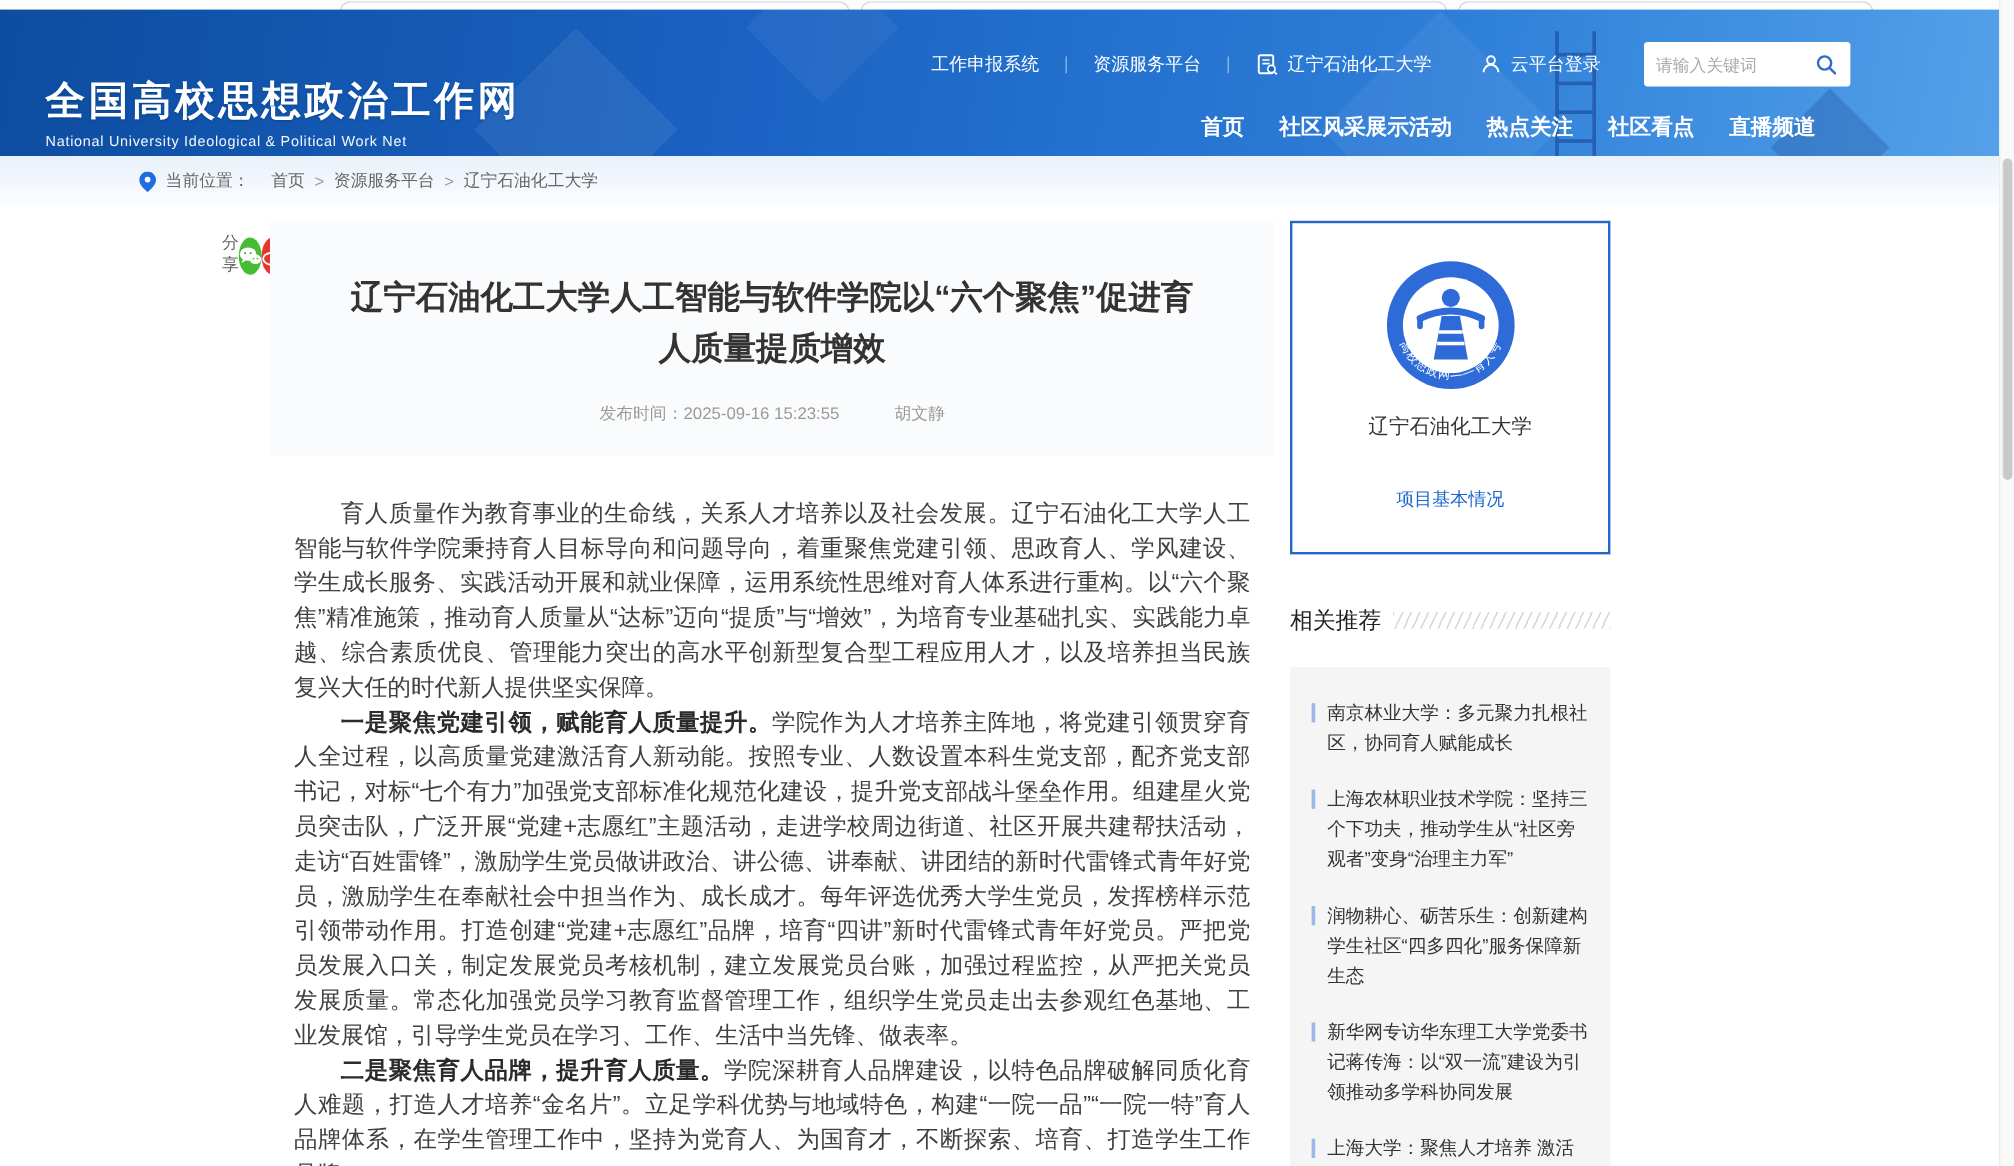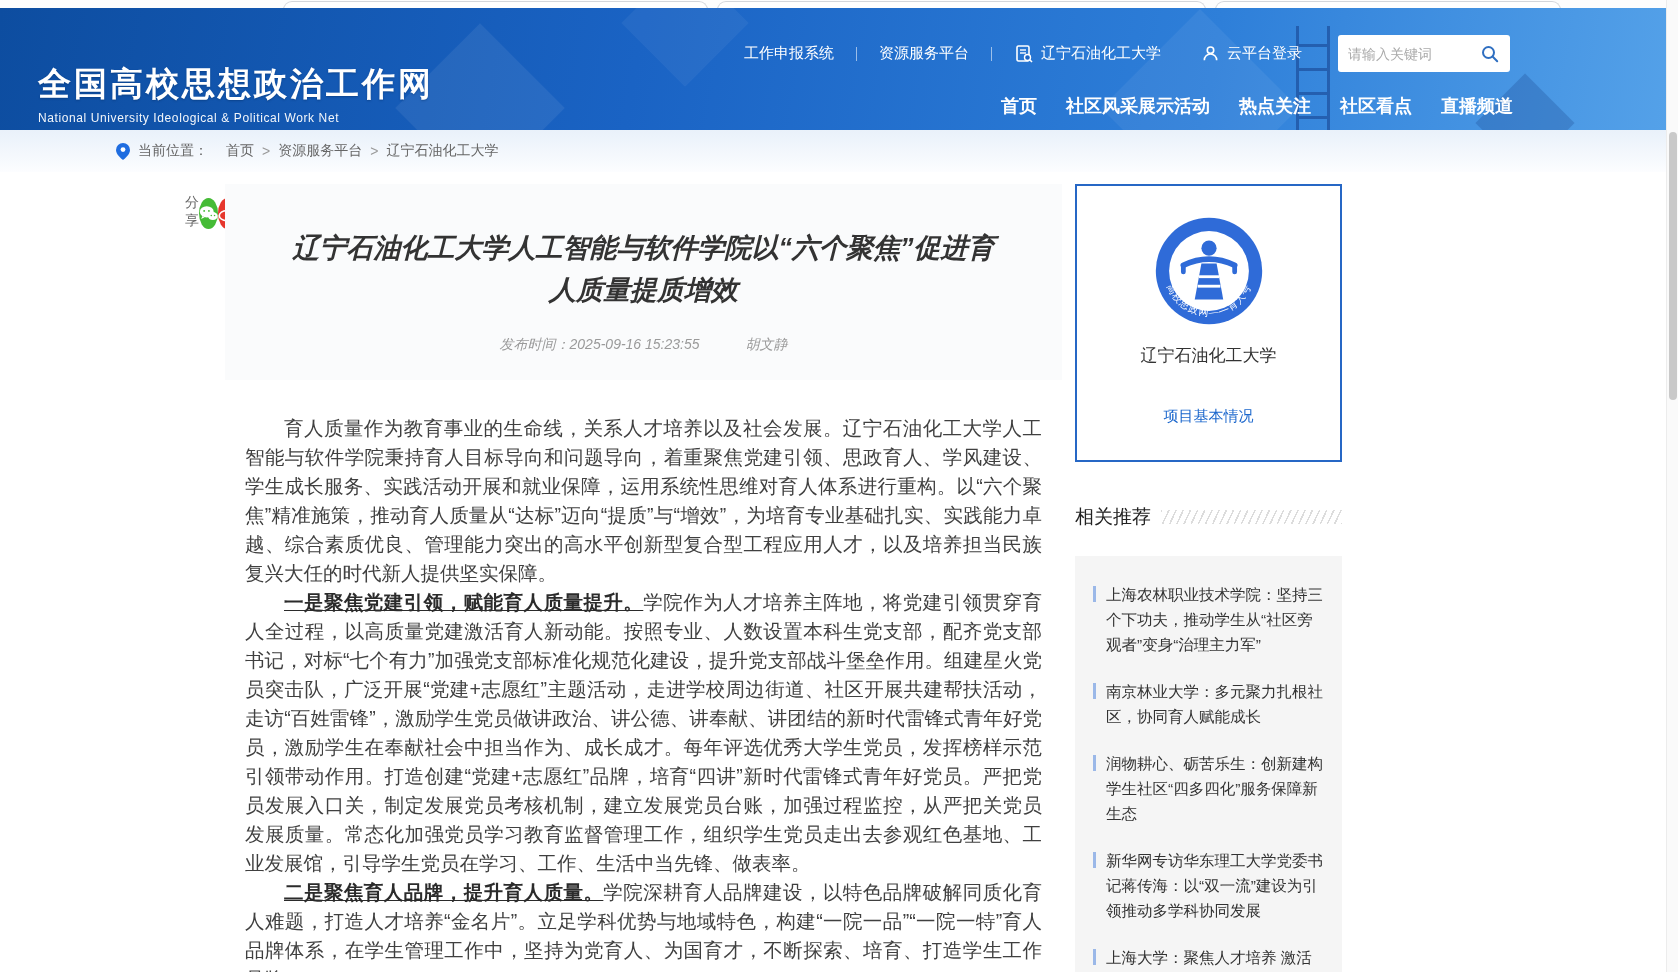--- a/index.html
+++ b/index.html
@@ -22,21 +22,21 @@
   .ladder { position:absolute; left:1296px; top:18px; width:34px; height:104px; opacity:.55; }
   .ladder:before,.ladder:after { content:""; position:absolute; top:0; bottom:0; width:3px; background:#16408c; }
   .ladder:before{ left:0; } .ladder:after{ right:0; }
   .ladder .rung { position:absolute; left:0; right:0; height:3px; background:#16408c; }
 
   .logo { position:absolute; left:38px; top:18px; color:#fff; }
   .logo .cn { font-family:"DejaVu Serif","Liberation Serif",serif; font-size:33px; font-weight:700;
     letter-spacing:3px; text-shadow:0 1px 2px rgba(0,40,90,.4);margin-top:36px; }
   .logo .en { font-size:12px; letter-spacing:0.6px; margin-top:4px; opacity:.95; }
 
-  .utility { position:absolute; top:27px; right:168px; display:flex; align-items:center; color:#fff; font-size:15px; }
+  .utility { position:absolute; top:27px; right:136px; display:flex; align-items:center; color:#fff; font-size:15px; }
   .utility .ulink { display:flex; align-items:center; gap:7px; white-space:nowrap; }
   .utility .divider { width:1px; height:14px; background:rgba(255,255,255,.55); margin:0 22px; }
   .utility .gap { width:40px; }
   .searchbox { display:flex; align-items:center; margin-left:36px; width:172px; height:37px;
     background:#fff; border-radius:3px; padding:0 10px; }
   .searchbox input { flex:1; border:none; outline:none; font-size:14px; color:#333; min-width:0;
     font-family:inherit; }
   .searchbox input::placeholder { color:#aaa; }
 
   .mainnav { position:absolute; bottom:12px; right:165px; display:flex; gap:29px; }
@@ -56,28 +56,28 @@
   .share-rail { width:40px; display:flex; flex-direction:row; align-items:center; padding-top:10px; }
   .share-rail .share-label { font-size:14px; color:#666; margin-bottom:22px; }
   .share-btn { width:31px; height:31px; border-radius:50%; display:flex; align-items:center;
     justify-content:center; margin-bottom:20px; }
   .share-btn.wechat { background:#45bb36; }
   .share-btn.weibo { background:#e6362c; }
   .share-btn.qq { background:#fff; border:1.5px solid #cfe3f7; }
   .share-btn.like { background:#ef4c4c; }
 
   .article { width:837px; margin-left:0; }
-  .article-head { background:#fafbfc; padding:44px 55px 26px;font-style:italic; }
+  .article-head { background:#fafbfc; padding:44px 55px 26px; }
   .article-title { font-size:27px; font-weight:600; color:#333; text-align:center; line-height:1.55; }
   .article-meta { margin-top:24px; text-align:center; font-size:14px; color:#9a9a9a; }
   .article-meta .author { margin-left:42px; }
   .article-body { padding:34px 20px 0 20px; font-size:19.5px; line-height:29px; color:#404040;
     text-align:justify; }
   .article-body p { text-indent:2em; }
-  .article-body .lead { font-weight:700; color:#2b2b2b;text-decoration:underline; }
+  .article-body .lead { font-weight:700; color:#2b2b2b; }
 
   
   .sidebar { width:267px; margin-left:13px; }
   .school-card { border:2px solid #2667c5; background:#fff; text-align:center; padding:28px 10px 34px; }
   .school-logo { display:block; margin:0 auto; }
   .school-name { font-size:17px; color:#333; margin-top:16px; }
   .school-link { display:inline-block; margin-top:40px; font-size:15px; color:#1a66cc; cursor:pointer; }
 
   .related-head { display:flex; align-items:center; margin-top:42px; }
   .related-title { font-size:19px; font-weight:400; color:#222; white-space:nowrap; }
@@ -264,25 +264,25 @@
     </div>
 
     <div class="related-head">
       <span class="related-title">相关推荐</span>
       <span class="related-stripes"></span>
     </div>
 
     <div class="related-list">
       <div class="related-item">
         <span class="accent"></span>
+        <span>南京林业大学：多元聚力扎根社区，协同育人赋能成长</span>
+      </div>
+      <div class="related-item">
+        <span class="accent"></span>
         <span>上海农林职业技术学院：坚持三个下功夫，推动学生从“社区旁观者”变身“治理主力军”</span>
-      </div>
-      <div class="related-item">
-        <span class="accent"></span>
-        <span>南京林业大学：多元聚力扎根社区，协同育人赋能成长</span>
       </div>
       <div class="related-item">
         <span class="accent"></span>
         <span>润物耕心、砺苦乐生：创新建构学生社区“四多四化”服务保障新生态</span>
       </div>
       <div class="related-item">
         <span class="accent"></span>
         <span>新华网专访华东理工大学党委书记蒋传海：以“双一流”建设为引领推动多学科协同发展</span>
       </div>
       <div class="related-item">

